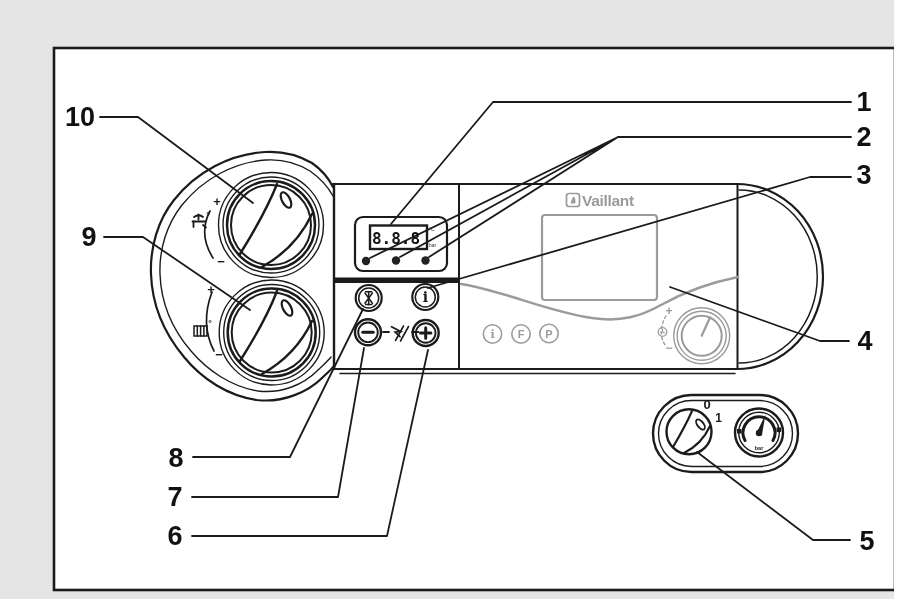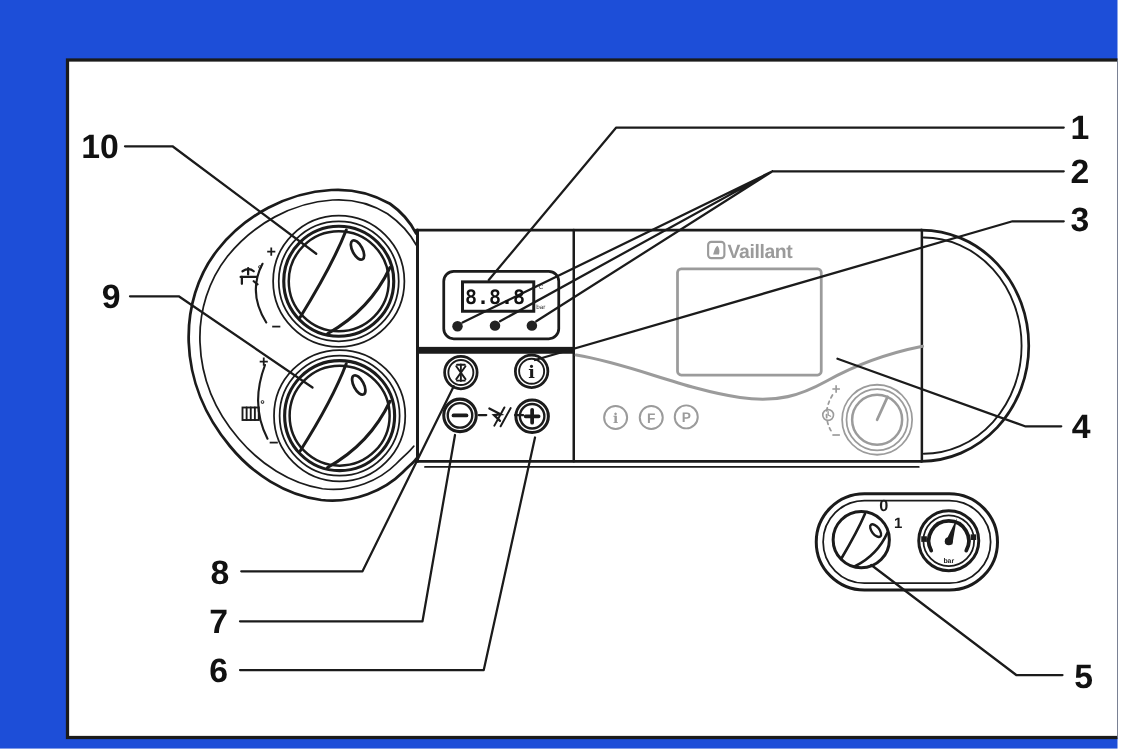--- a/index.html
+++ b/index.html
@@ -1,16 +1,16 @@
 <!DOCTYPE html>
 <html><head>
 <meta charset="utf-8">
 <style>
   html,body{margin:0;padding:0;background:#ffffff;}
-  .page{position:relative;width:894px;height:599px;background:#1d4ed8;overflow:hidden;
+  .page{position:relative;width:894px;height:599px;background:#e5e5e5;overflow:hidden;
         font-family:"Liberation Sans", sans-serif;}
   svg{position:absolute;left:0;top:0;}
   text{font-family:"Liberation Sans", sans-serif;}
   .callout{font-size:27px;font-weight:600;fill:#111;}
   .seg{font-family:"DejaVu Sans Mono", monospace;font-weight:bold;font-size:16px;fill:#111;}
   .tiny{font-size:5px;fill:#333;}
   .graytxt{fill:#9b9b9b;font-weight:bold;}
   .mark{font-size:13px;font-weight:bold;fill:#1b1b1b;}
 </style>
 </head>

